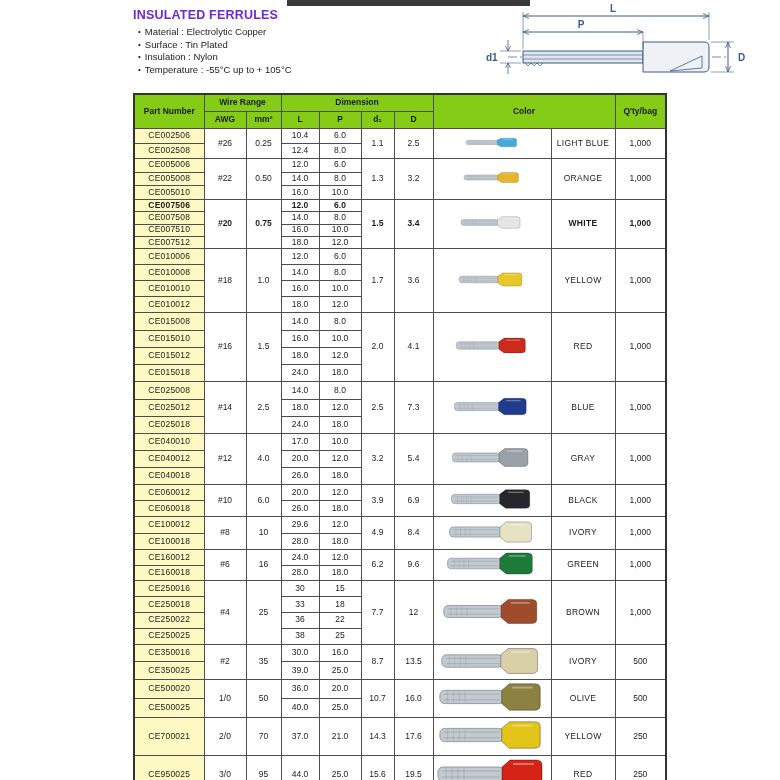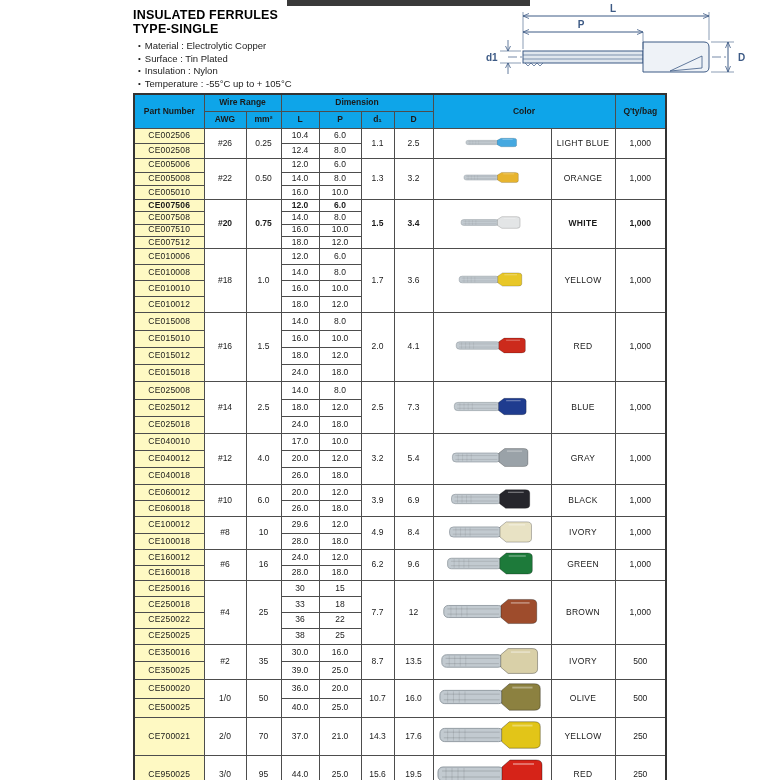--- a/index.html
+++ b/index.html
@@ -1,46 +1,45 @@
 <!DOCTYPE html>
 <html><head>
 <meta charset="utf-8">
 <style>
   html,body{margin:0;padding:0;background:#fff;}
   .page{position:relative;width:780px;height:780px;background:#ffffff;overflow:hidden;
         font-family:"Liberation Sans","DejaVu Sans",sans-serif;color:#1a1a1a;}
   .top-banner{position:absolute;left:287px;top:0;width:243px;height:6px;background:#3a3a3a;}
   .title-block{position:absolute;left:133px;top:8px;width:330px;}
-  .title-line{font-size:12.5px;font-weight:bold;letter-spacing:.2px;line-height:14px;color:#000000;}
+  .title-line{font-size:12.5px;font-weight:bold;letter-spacing:.2px;line-height:14px;color:#6d28d9;}
   .spec-list{margin-top:4px;}
   .spec-item{font-size:9.5px;line-height:12.5px;color:#222;padding-left:5px;display:flex;}
   .spec-item .bullet{margin-right:4px;font-size:8px;line-height:12.5px;}
   .diagram{position:absolute;left:478px;top:2px;}
   
   .tbl-wrap{position:absolute;left:133px;top:93px;}
   table.ferrule{border-collapse:collapse;table-layout:fixed;}
   table.ferrule td,table.ferrule th{border:1px solid #4d4d4d;padding:0 2px;text-align:center;
       vertical-align:middle;font-size:8.5px;line-height:1.15;overflow:hidden;}
   table.ferrule{border:2px solid #333;}
-  thead th{background:#0ea5e9;font-weight:600;font-size:9px;color:#1a1a1a;height:16px;}
+  thead th{background:#84cc16;font-weight:600;font-size:9px;color:#1a1a1a;height:16px;}
   td.part{background:#fef9c3;font-size:8.5px;letter-spacing:.2px;}
   td.imgcell{padding:1px 2px;}
   td.cname{font-size:8px;letter-spacing:.3px;}
   td.qty{font-size:8.5px;}
 </style>
 </head>
 <body>
 
 <div class="page">
 
   <div class="top-banner"></div>
 
   <div class="title-block">
     <div class="title-line">INSULATED FERRULES</div>
-    <div class="title-line">TYPE-SINGLE</div>
     <div class="spec-list">
       <div class="spec-item">
           <span class="bullet">•</span>
           <span>Material : Electrolytic Copper</span>
         </div>
       <div class="spec-item">
           <span class="bullet">•</span>
           <span>Surface : Tin Plated</span>
         </div>
       <div class="spec-item">

